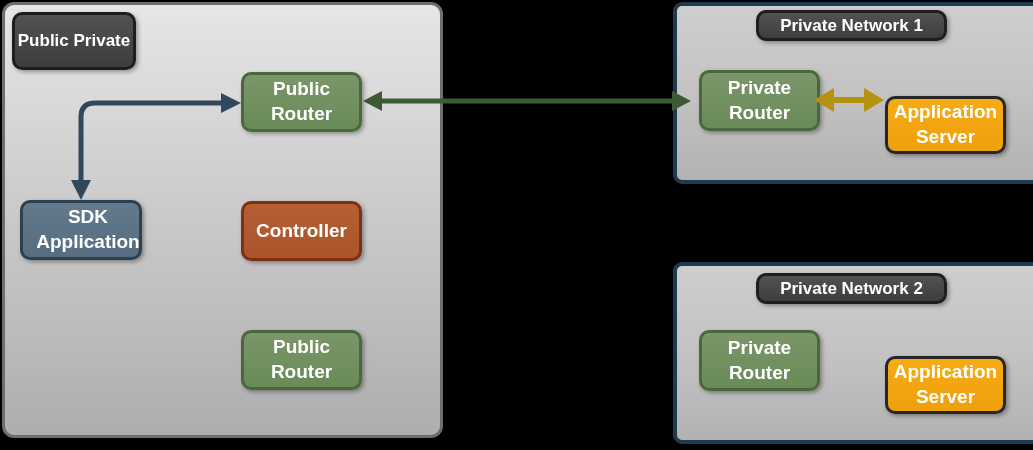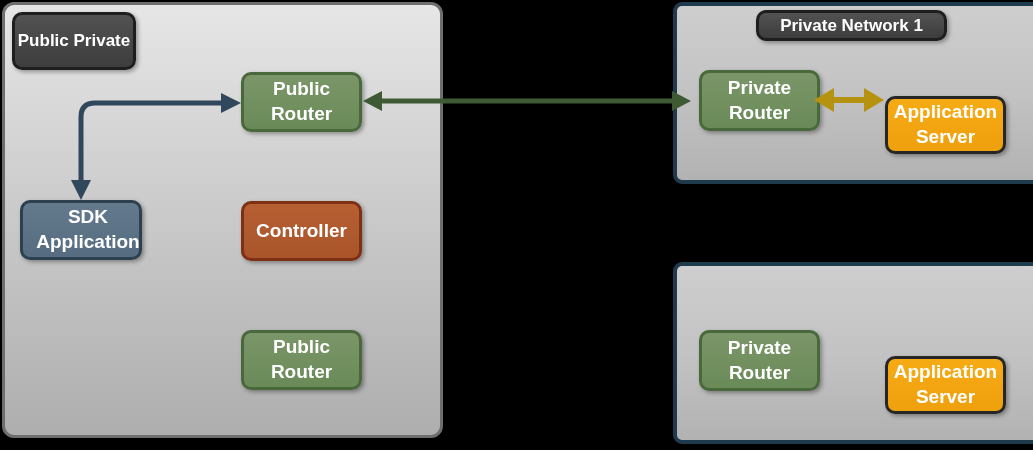--- a/index.html
+++ b/index.html
@@ -124,20 +124,23 @@
     </div>
     <div class="node node-green private-router">
       <span>Private Router</span>
     </div>
     <div class="node node-orange application-server">
       <span>Application Server</span>
     </div>
   </div>
 
   <div class="zone zone-private zone-private-2">
+    <div class="dark-label pn-title">
+      <span>Private Network 2</span>
+    </div>
     <div class="node node-green private-router">
       <span>Private Router</span>
     </div>
     <div class="node node-orange application-server">
       <span>Application Server</span>
     </div>
   </div>
 
   <svg id="arrows" viewBox="0 0 1033 450" xmlns="http://www.w3.org/2000/svg">
 

